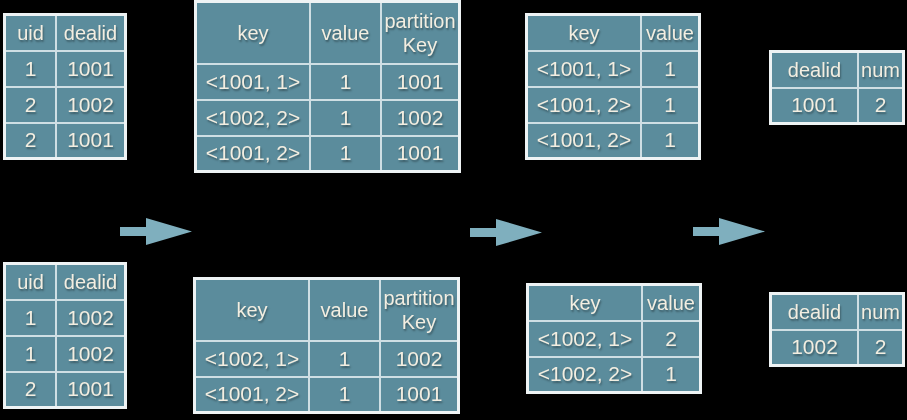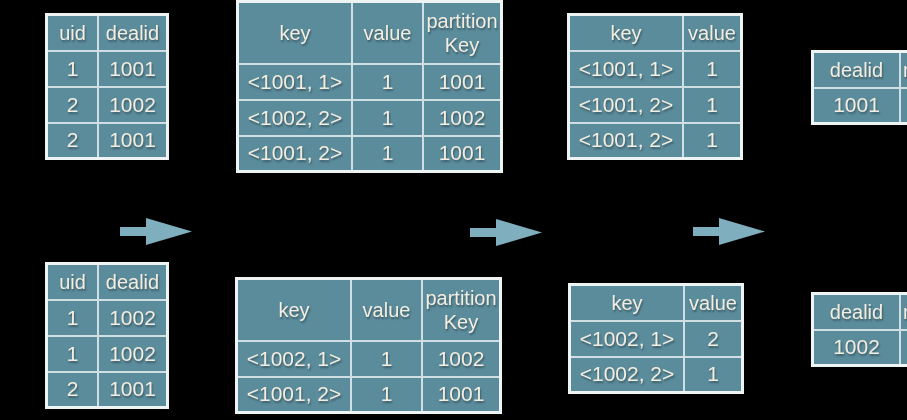--- a/index.html
+++ b/index.html
@@ -14,21 +14,20 @@
     background: var(--background, #000);
     overflow: hidden;
     font-family: "Liberation Sans", sans-serif;
   }
   .dtable {
     position: absolute;
     border-collapse: collapse;
     table-layout: fixed;
     background: var(--table-fill, #5b8c9c);
     border: 3px solid var(--outer-border, #eef3f4);
-    margin-left: 42px;
   }
   .dtable th, .dtable td {
     border: 2px solid var(--inner-border, #cfdfe4);
     color: var(--text, #f3eee1);
     text-align: center;
     vertical-align: middle;
     padding: 0 2px;
     white-space: nowrap;
     text-shadow: 1px 2px 2px rgba(0,0,0,0.35);
   }

